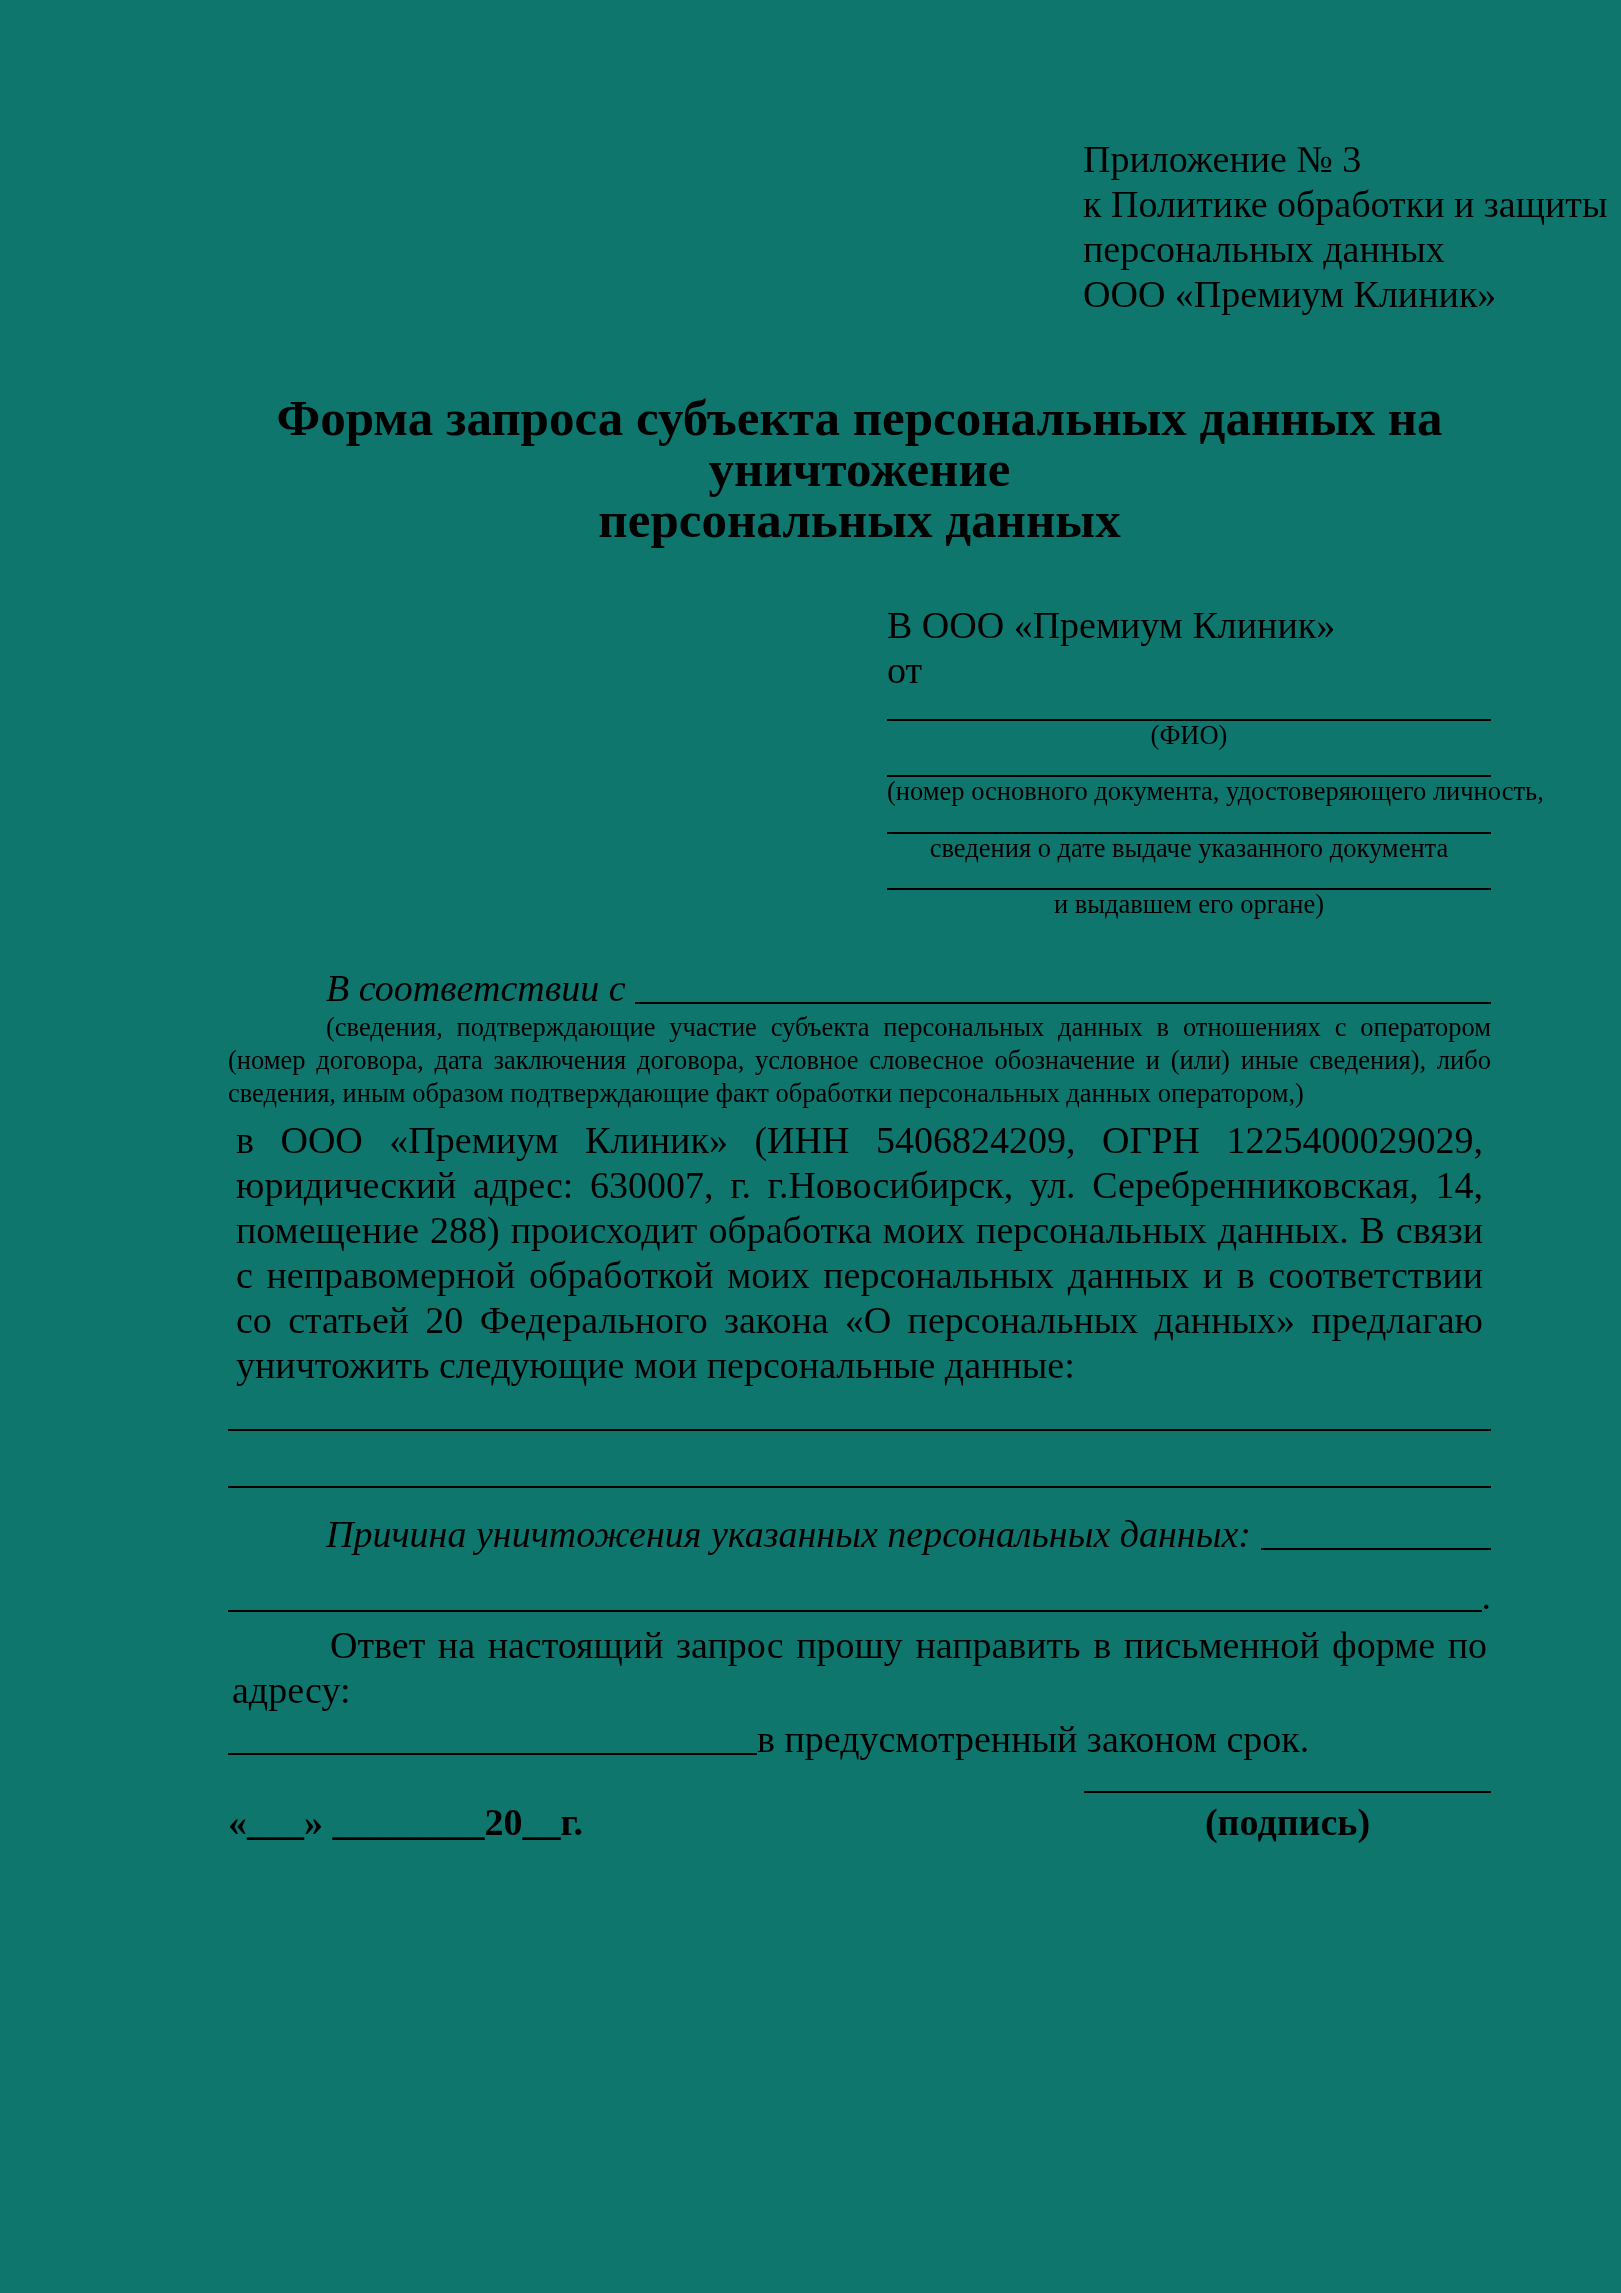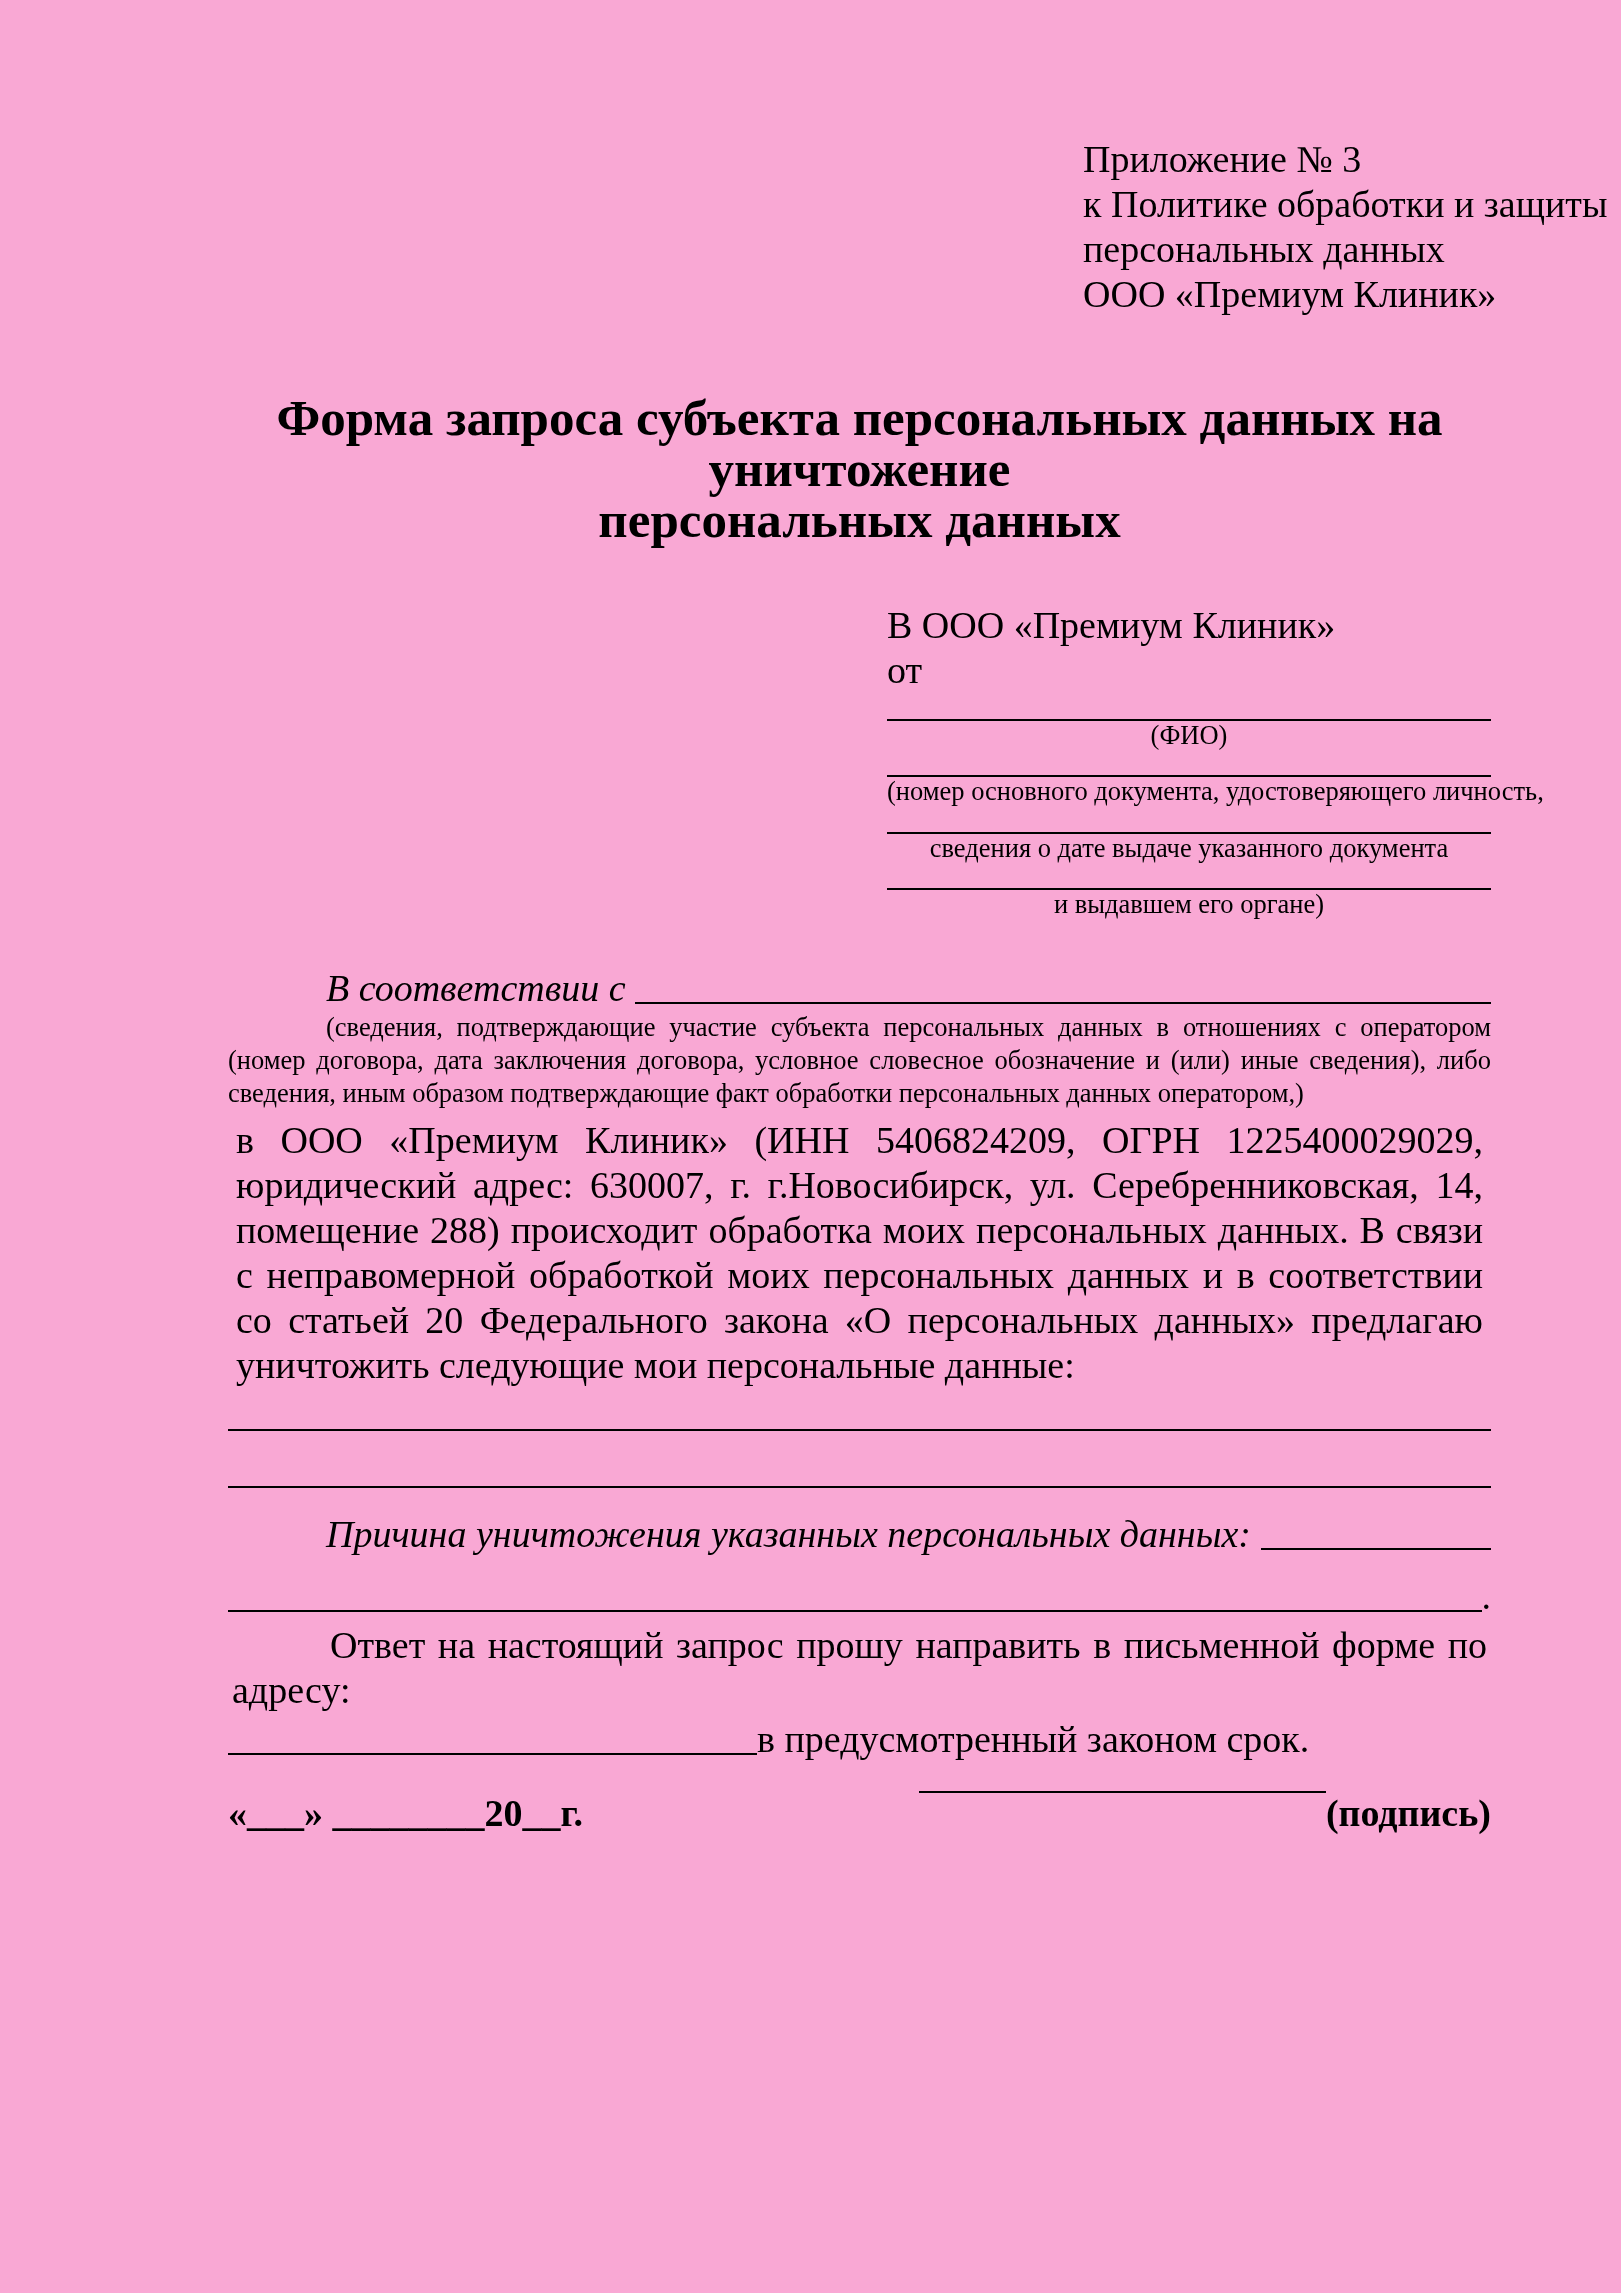--- a/index.html
+++ b/index.html
@@ -1,17 +1,17 @@
 <!DOCTYPE html>
 <html><head>
 <meta charset="utf-8">
 <style>
   html,body{margin:0;padding:0;background:#888;}
   .page{
-    width:1621px;height:2294px;background:#f9a8d4;color:#000;
+    width:1621px;height:2294px;background:#0f766e;color:#000;
     box-sizing:border-box;position:relative;margin:0 auto;
     padding:137px 130px 0 228px;
     font-family:"Liberation Serif","DejaVu Serif",serif;
     font-size:38px;line-height:45px;overflow:hidden;
   }
   .header-block{margin-left:855px;white-space:nowrap;}
   .doc-title{margin:76px 12px 0;text-align:center;font-size:51px;line-height:51px;font-weight:bold;}
   .addressee{margin-top:57px;margin-left:659px;}
   .addressee .line{white-space:nowrap;font-family:Liberation Serif, serif;}
   .field .rule{height:0;border-top:2.9px solid #000;margin-top:25.5px;}
@@ -24,21 +24,21 @@
   .footnote{margin:0;font-size:26.5px;line-height:33px;text-align:justify;text-indent:98px;}
   .paragraph{margin:8px;text-align:justify;font-family:Liberation Serif, serif;}
   .blank-rule{height:0;border-top:2.9px solid #000;}
   .blank-rule.first{margin-top:41px;}
   .blank-rule.second{margin-top:55px;}
   .reason-row{margin-top:23.5px;}
   .reason-cont{margin-top:17.6px;}
   .reply{margin:4px;text-align:justify;text-align-last:justify;text-indent:98px;}
   .reply-tail .addr-line{width:529px;flex:none;}
   .footer-row{margin-top:29px;display:flex;justify-content:space-between;align-items:flex-end;font-weight:bold;}
-  .sig-group{display:flex;align-items:flex-start;}
+  .sig-group{display:flex;align-items:center;flex-direction:column;}
   .sig-line{width:407px;flex:none;border-bottom:2.9px solid #000;margin-bottom:6.9px;}
 </style>
 </head>
 <body>
 
 <div class="page">
 
   <div class="header-block">
     <div>Приложение № 3</div>
     <div>к Политике обработки и защиты</div>

